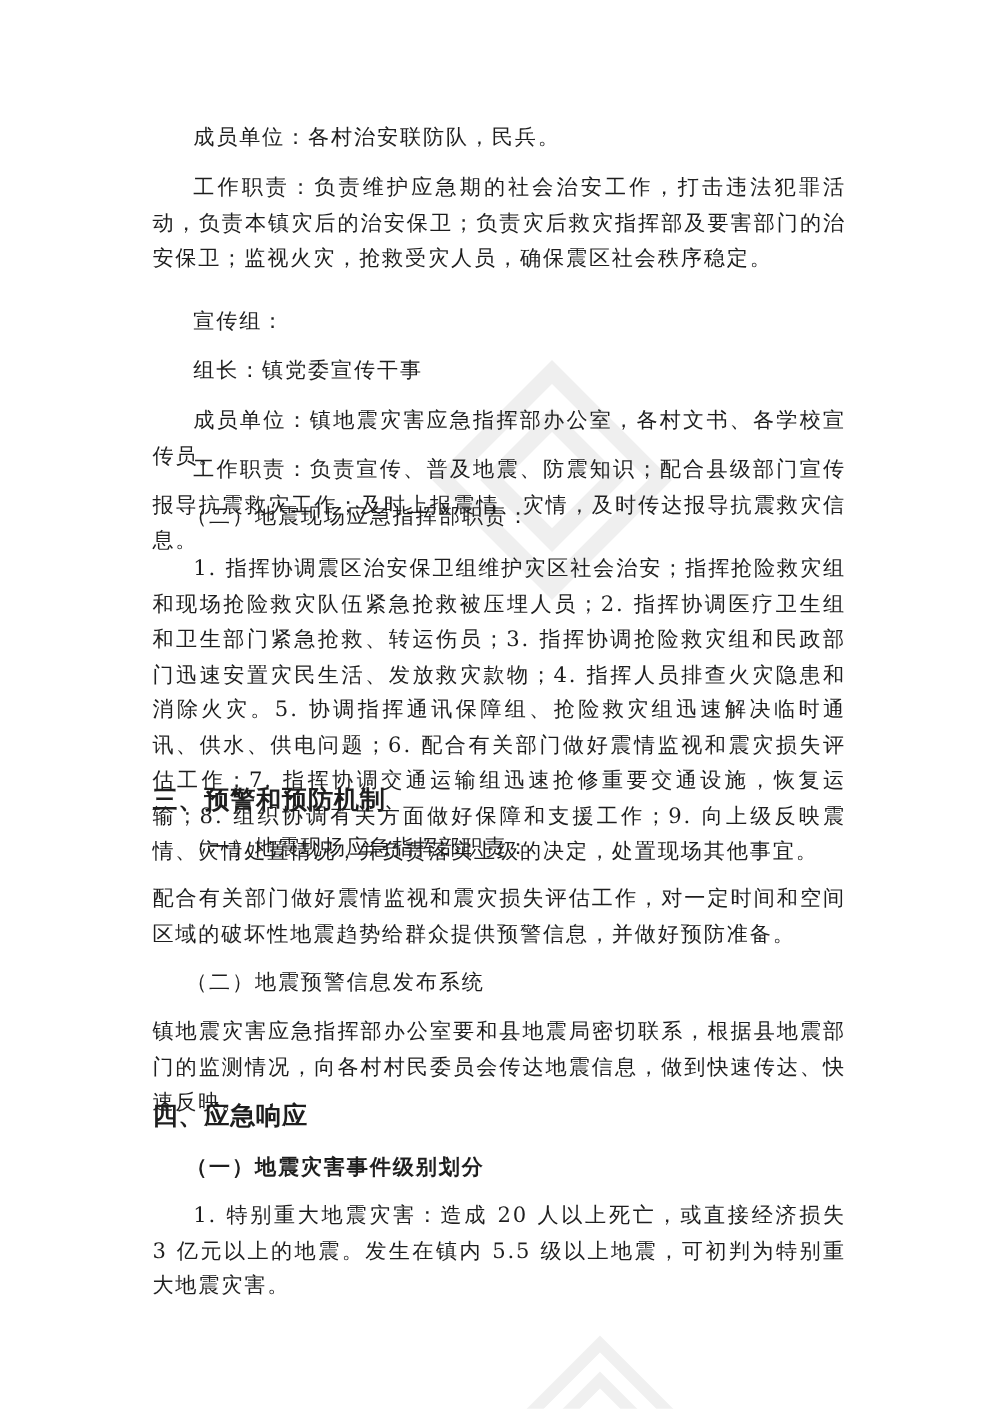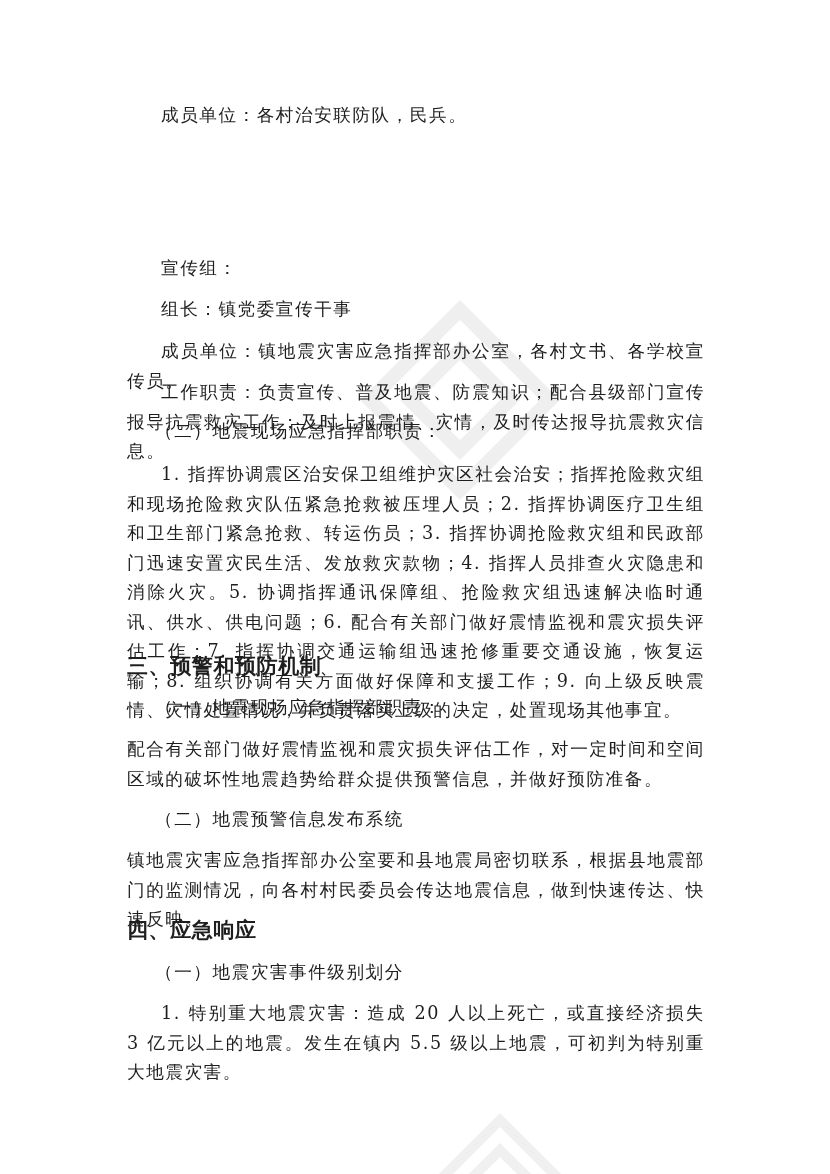--- a/index.html
+++ b/index.html
@@ -35,27 +35,28 @@
     </g>
   </svg>
   <svg class="watermark" style="left:420px; top:1110px;" width="160" height="120" viewBox="0 0 160 120">
     <g fill="none" stroke="#f0f0f0" stroke-width="10">
       <path d="M10 80 L80 10 L150 80"></path>
       <path d="M40 80 L80 40 L120 80"></path>
     </g>
   </svg>
 
   <p class="text indent" style="top:101px;">成员单位：各村治安联防队，民兵。</p>
+  <p class="text indent" style="top:143px;">工作职责：负责维护应急期的社会治安工作，打击违法犯罪活动，负责本镇灾后的治安保卫；负责灾后救灾指挥部及要害部门的治安保卫；监视火灾，抢救受灾人员，确保震区社会秩序稳定。</p>
   <p class="text indent" style="top:254px;">宣传组：</p>
   <p class="text indent" style="top:295px;">组长：镇党委宣传干事</p>
   <p class="text indent" style="top:337px;">成员单位：镇地震灾害应急指挥部办公室，各村文书、各学校宣传员。</p>
   <p class="text indent" style="top:378px;">工作职责：负责宣传、普及地震、防震知识；配合县级部门宣传报导抗震救灾工作；及时上报震情、灾情，及时传达报导抗震救灾信息。</p>
   <p class="text indent2" style="top:418px;font-family:Liberation Mono, monospace;">（二）地震现场应急指挥部职责：</p>
   <p class="text indent" style="top:460px;">1. 指挥协调震区治安保卫组维护灾区社会治安；指挥抢险救灾组和现场抢险救灾队伍紧急抢救被压埋人员；2. 指挥协调医疗卫生组和卫生部门紧急抢救、转运伤员；3. 指挥协调抢险救灾组和民政部门迅速安置灾民生活、发放救灾款物；4. 指挥人员排查火灾隐患和消除火灾。5. 协调指挥通讯保障组、抢险救灾组迅速解决临时通讯、供水、供电问题；6. 配合有关部门做好震情监视和震灾损失评估工作；7. 指挥协调交通运输组迅速抢修重要交通设施，恢复运输；8. 组织协调有关方面做好保障和支援工作；9. 向上级反映震情、灾情处置情况，并负责落实上级的决定，处置现场其他事宜。</p>
   <p class="text heading" style="top:652px;">三、预警和预防机制</p>
   <p class="text indent2" style="top:693px;">（一）地震现场应急指挥部职责：</p>
   <p class="text" style="top:735px;">配合有关部门做好震情监视和震灾损失评估工作，对一定时间和空间区域的破坏性地震趋势给群众提供预警信息，并做好预防准备。</p>
   <p class="text indent2" style="top:805px;">（二）地震预警信息发布系统</p>
   <p class="text" style="top:846px;">镇地震灾害应急指挥部办公室要和县地震局密切联系，根据县地震部门的监测情况，向各村村民委员会传达地震信息，做到快速传达、快速反映。</p>
   <p class="text heading" style="top:916px;">四、应急响应</p>
-  <p class="text indent2" style="top:958px;">（一）地震灾害事件级别划分</p>
+  <p class="text indent2" style="top:958px;font-weight:bold;">（一）地震灾害事件级别划分</p>
   <p class="text indent" style="top:999px;">1. 特别重大地震灾害：造成 20 人以上死亡，或直接经济损失 3 亿元以上的地震。发生在镇内 5.5 级以上地震，可初判为特别重大地震灾害。</p>
 </div>
 
 </body></html>

